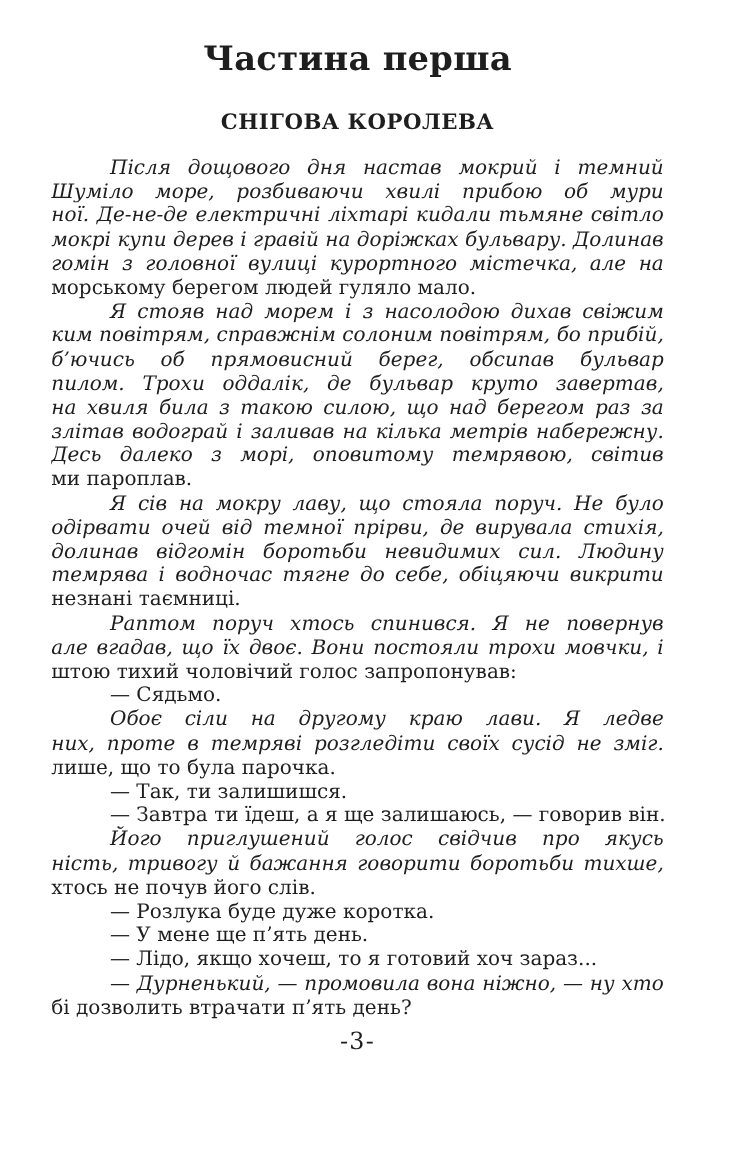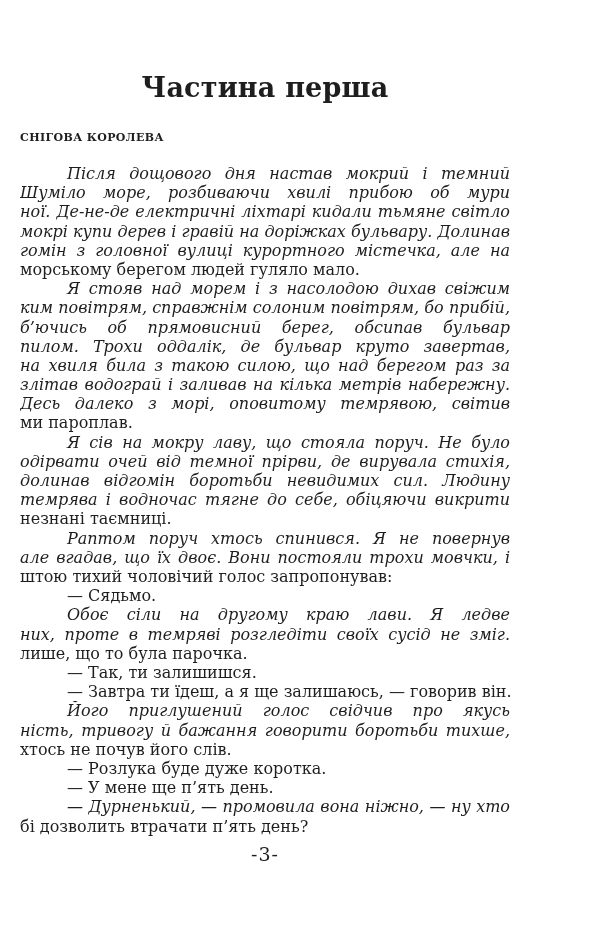--- a/index.html
+++ b/index.html
@@ -8,38 +8,38 @@
     background: #ffffff;
     font-family: "DejaVu Serif", "Liberation Serif", serif;
     color: #1e1e1e;
     overflow: hidden;
   }
   .page {
     width: 600px; height: 934px;
     position: relative;
   }
   .content {
-    margin-left: 20px;
+    margin-left: 41px;
     width: 490px;
-    padding-top: 72px;
+    padding-top: 32px;
   }
   .part-title {
     margin: 0;
     font-size: 27px;
     line-height: 32px;
     font-weight: bold;
     text-align: center;
     letter-spacing: 0.2px;
   }
   .chapter-title {
     margin: 24px 0 0 0;
-    font-size: 11px;
+    font-size: 17px;
     line-height: 20px;
     font-weight: bold;
-    text-align: left;
+    text-align: center;
     letter-spacing: 0.4px;
   }
   .body-text {
     margin-top: 16px;
     font-size: 16px;
     line-height: 19.2px;
   }
   .para { margin: 0; }
   .line {
     white-space: nowrap;
@@ -119,19 +119,22 @@
           <div class="line full">ність, тривогу й бажання говорити боротьби тихше, щоб</div>
           <div class="line">хтось не почув його слів.</div>
         </div>
         <div class="para">
           <div class="line indent">— Розлука буде дуже коротка.</div>
         </div>
         <div class="para">
           <div class="line indent">— У мене ще п’ять день.</div>
         </div>
         <div class="para">
+          <div class="line indent">— Лідо, якщо хочеш, то я готовий хоч зараз...</div>
+        </div>
+        <div class="para">
           <div class="line full indent">— Дурненький, — промовила вона ніжно, — ну хто то-</div>
           <div class="line">бі дозволить втрачати п’ять день?</div>
         </div>
       </div>
     <div class="page-number">-3-</div>
   </div>
 </div>
 
 </body></html>

